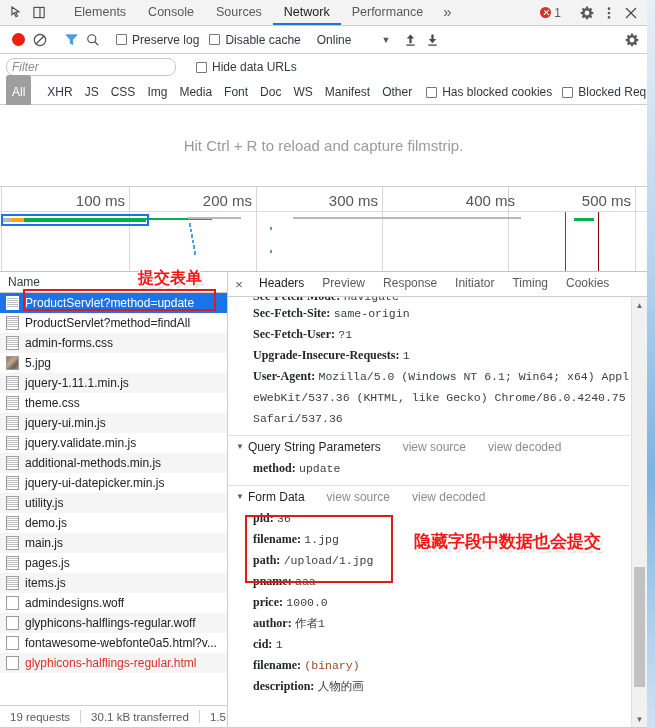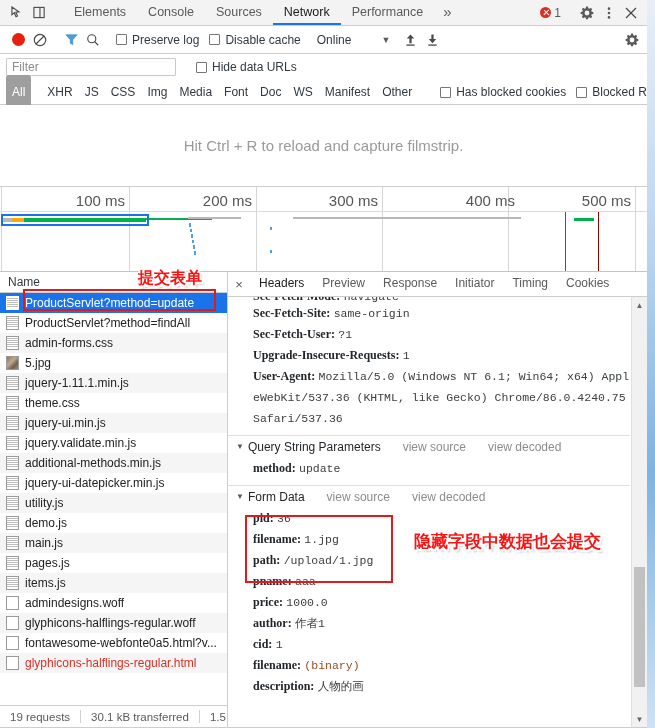--- a/index.html
+++ b/index.html
@@ -169,27 +169,28 @@
     min-height: 26px;
     display: flex;
     align-items: center;
     padding: 0 6px;
     box-sizing: border-box;
   }
   .filterinput {
     width: 170px;
     height: 18px;
     border: 1px solid #c9c9c9;
-    border-radius: 1px;
+    border-radius: 8px;
     font-size: 12px;
     padding: 0 5px;
     color: #777;
     font-family: "Liberation Sans", sans-serif;
     box-sizing: border-box;
     background: #fff;
+    font-style: italic;
   }
   .filterinput::placeholder { color: #8b8b8b; }
 
   
   .typerow {
     height: 25px;
     min-height: 25px;
     display: flex;
     align-items: center;
     padding: 0 6px;
@@ -656,21 +657,21 @@
     <span class="tchip">XHR</span>
     <span class="tchip">JS</span>
     <span class="tchip">CSS</span>
     <span class="tchip">Img</span>
     <span class="tchip">Media</span>
     <span class="tchip">Font</span>
     <span class="tchip">Doc</span>
     <span class="tchip">WS</span>
     <span class="tchip">Manifest</span>
     <span class="tchip">Other</span>
-    <label class="cbwrap" style="margin-left:22px">
+    <label class="cbwrap" style="margin-left:8px">
       <span class="cb"></span>
       <span class="cblabel">Has blocked cookies</span>
     </label>
     <label class="cbwrap">
       <span class="cb"></span>
       <span class="cblabel">Blocked Requests</span>
     </label>
   </div>
 
   <div class="filmstrip">

